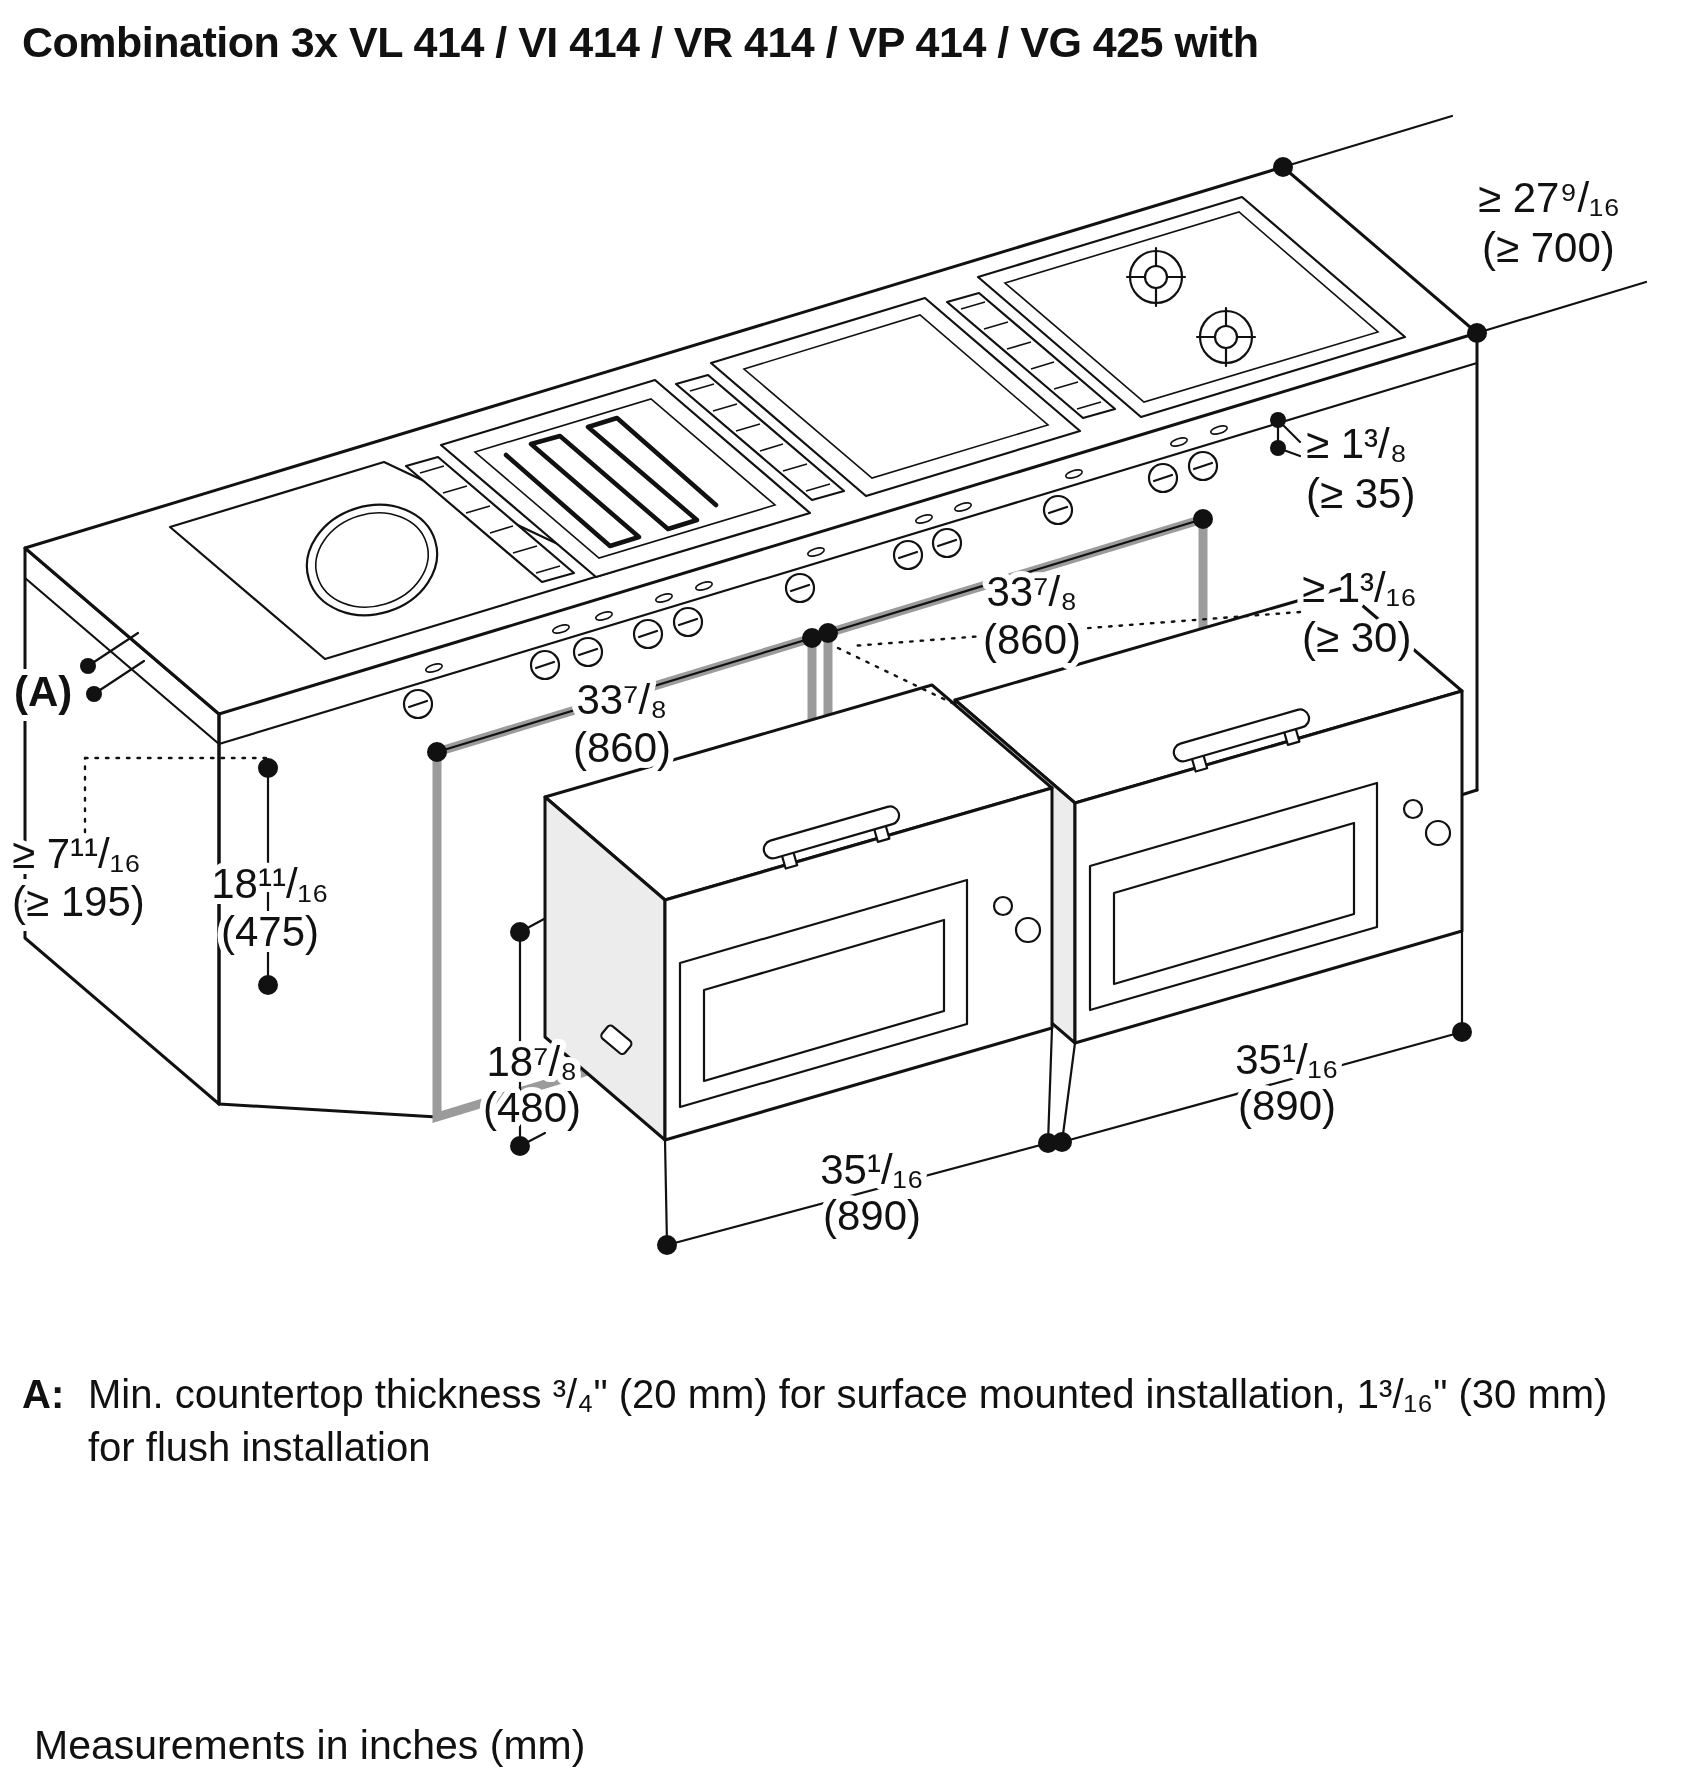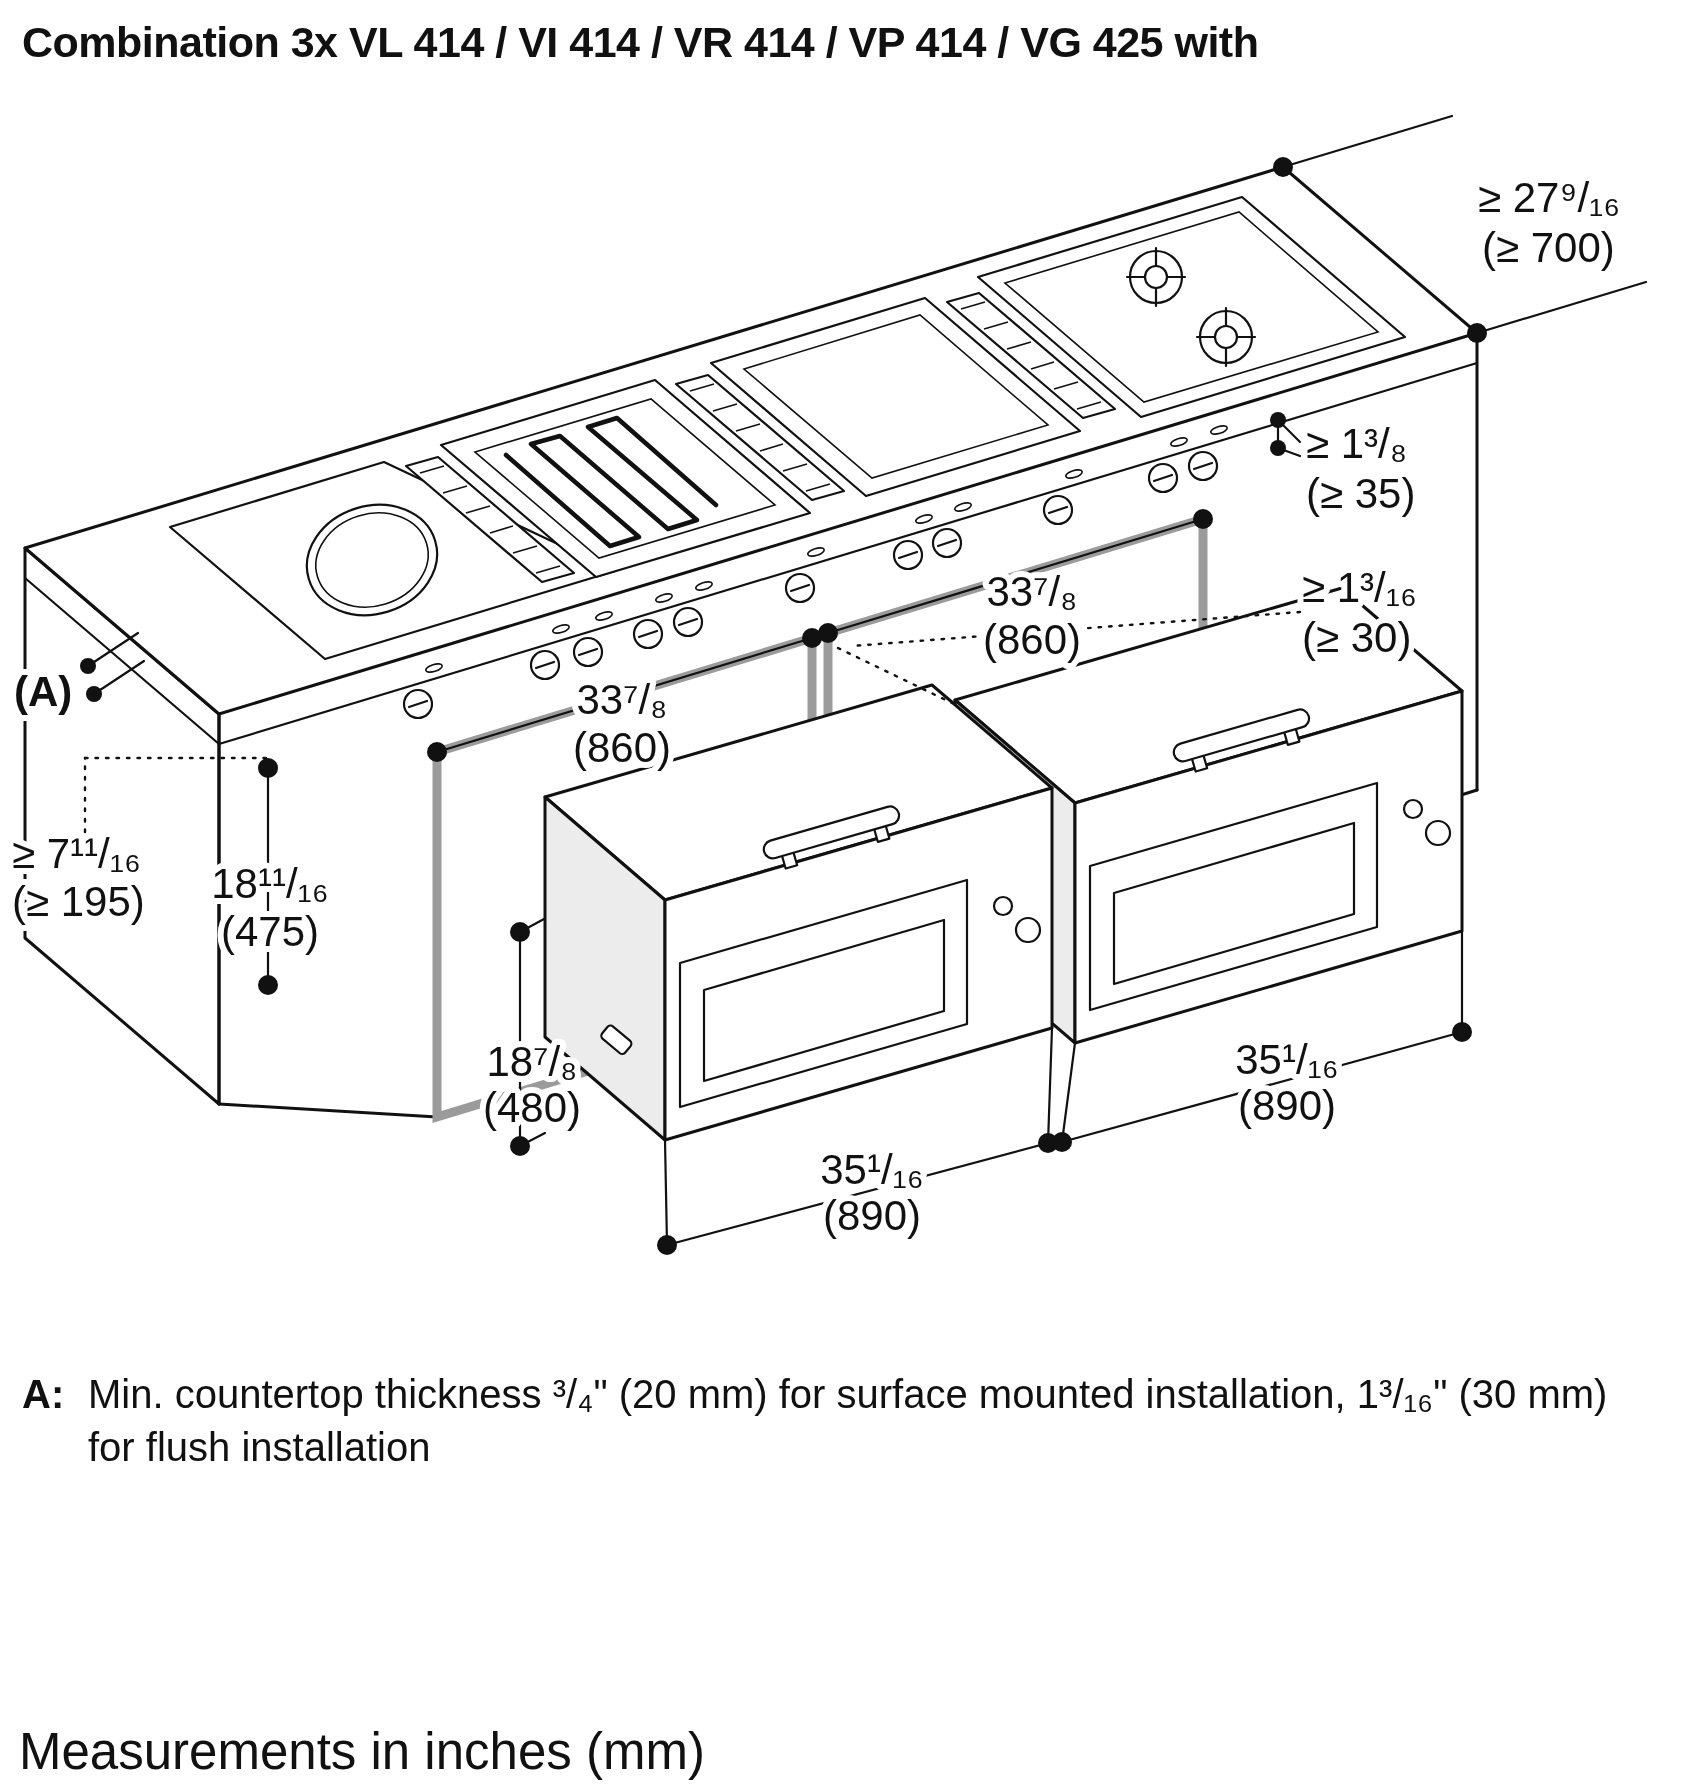--- a/index.html
+++ b/index.html
@@ -5,21 +5,21 @@
   html,body{margin:0;padding:0;background:#fff;}
   body{width:1703px;height:1792px;position:relative;overflow:hidden;
        font-family:"Liberation Sans","DejaVu Sans",sans-serif;color:#111;}
   .page-title{position:absolute;left:22px;top:4px;width:1660px;
       font-size:43px;font-weight:700;line-height:1.3;letter-spacing:-0.5px;margin-top:11px;}
   .diagram-svg{position:absolute;left:0;top:0;width:1703px;height:1792px;}
   .footnote{position:absolute;left:22px;top:1368px;width:1640px;
       font-size:40px;line-height:1.32;}
   .footnote .fn-wrap{position:relative;padding-left:66px;}
   .footnote .fn-prefix{position:absolute;left:0;top:0;font-weight:700;}
-  .units-note{position:absolute;left:19px;top:1722px;font-size:51px;}
+  .units-note{position:absolute;left:34px;top:1722px;font-size:41px;}
 
   
   .s3{stroke:#111;stroke-width:3;fill:none;stroke-linejoin:round;stroke-linecap:round;}
   .s2{stroke:#111;stroke-width:2.2;fill:none;stroke-linejoin:round;stroke-linecap:round;}
   .s15{stroke:#111;stroke-width:1.6;fill:none;}
   .fw{fill:#ffffff;}
   .fg{fill:#ececec;}
   .fnone{fill:none;}
   .gray{stroke:#9b9b9b;stroke-width:9;fill:none;stroke-linejoin:miter;}
   .dot{fill:#111;stroke:none;}

